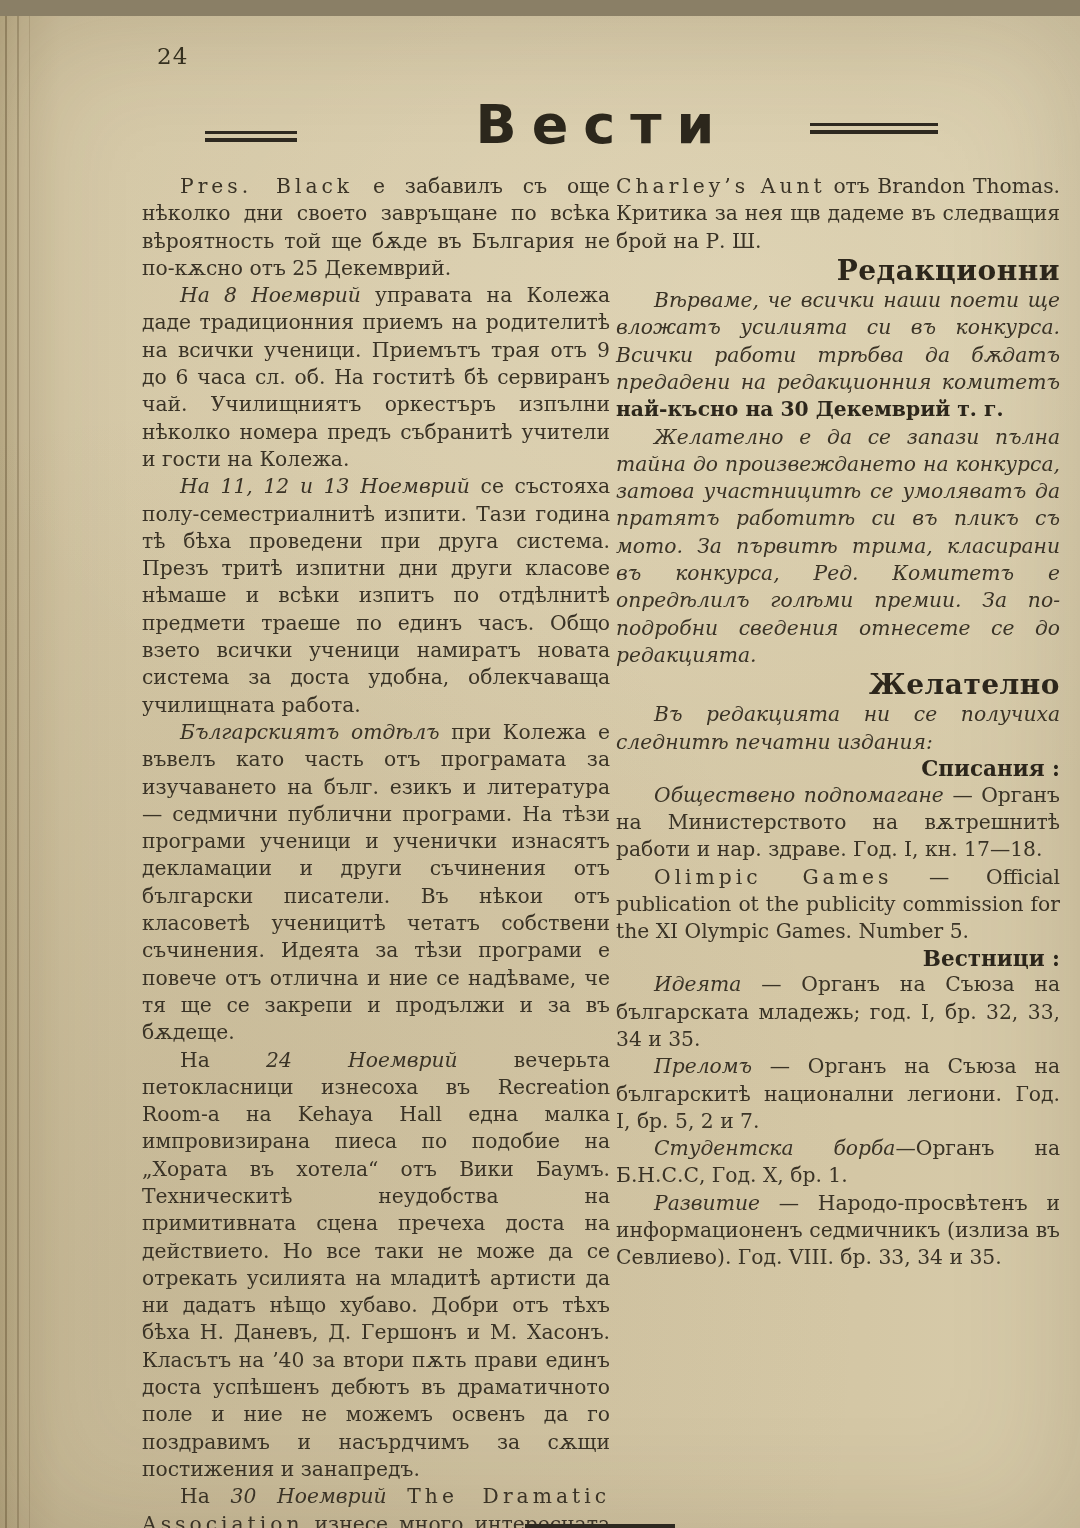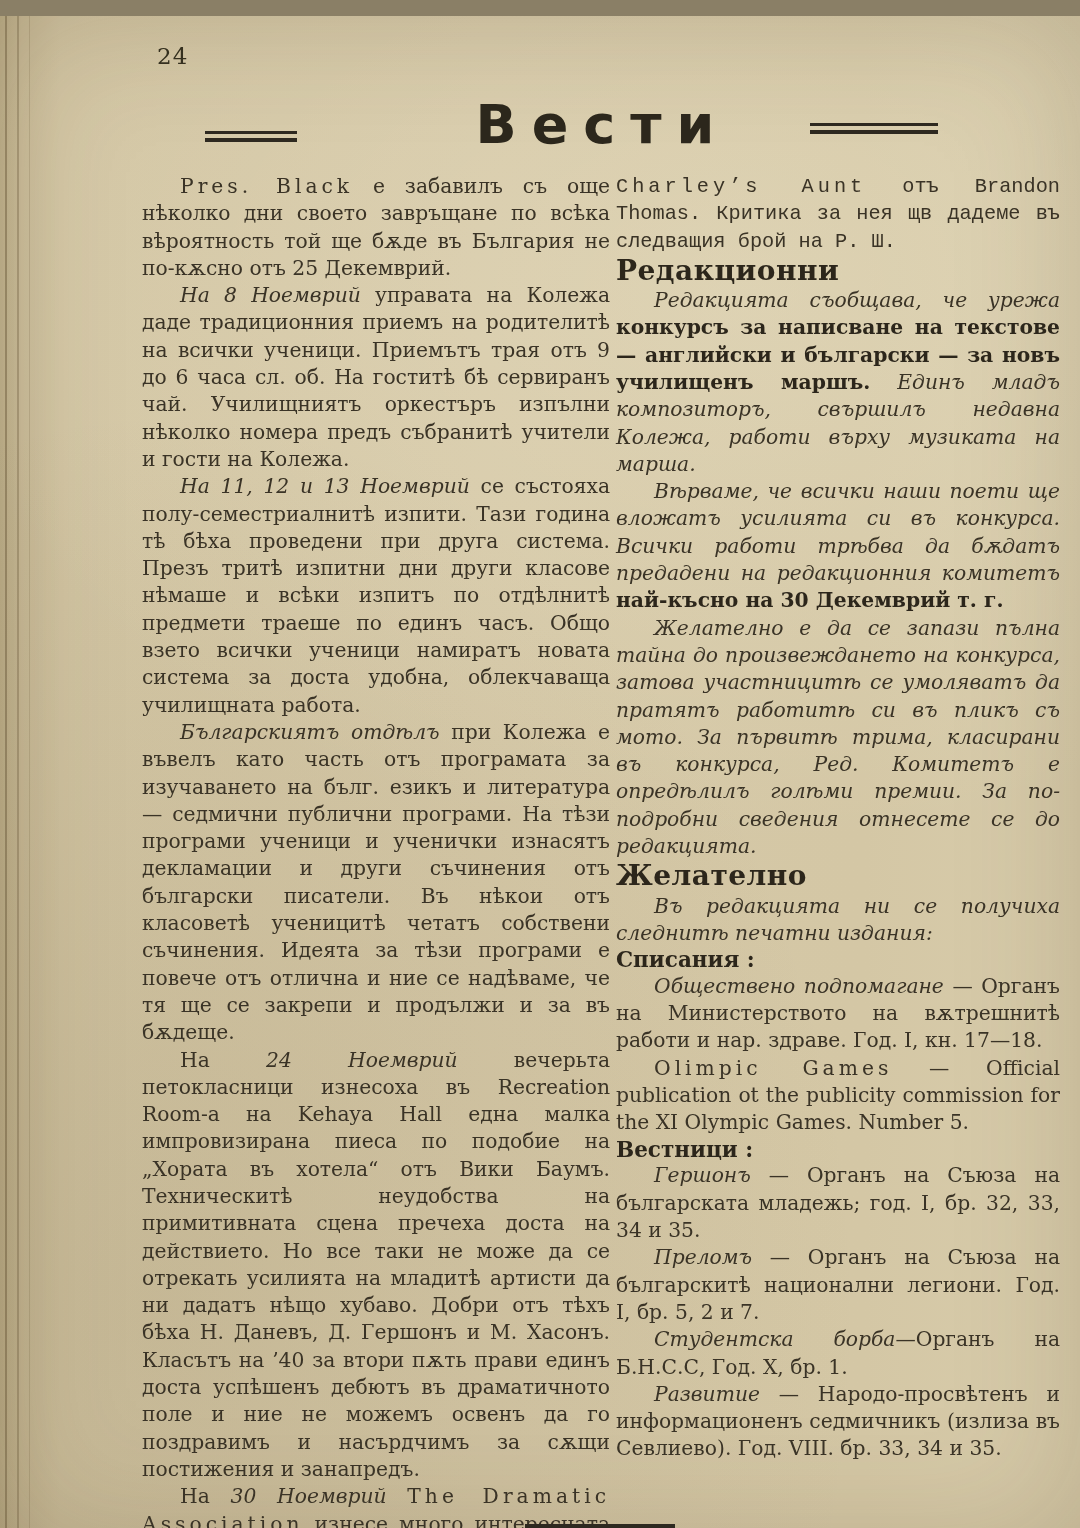--- a/index.html
+++ b/index.html
@@ -38,34 +38,34 @@
     border-top:3px solid #2e2920; border-bottom:4px solid #2e2920; }
   .rule-left  { left:205px; top:115px; width:92px; }
   .rule-right { left:810px; top:107px; width:128px; }
 
   .columns {
     position:absolute; left:142px; top:157px; width:922px;
     display:grid; grid-template-columns:468px 444px; column-gap:6px;
   }
   .col { font-size:20.3px; line-height:27.3px; text-align:justify; }
   .col p { margin:0; text-indent:38px; }
-  .col p.noindent { text-indent:0;font-family:Liberation Mono, monospace; }
+  .col p.noindent { text-indent:0; }
 
   .seg-i  { font-style:italic; }
   .seg-b  { font-weight:bold; font-style:normal; color:#2c261b; }
   .seg-ls { letter-spacing:4px; }
 
   .h-major {
     margin:15px 0 12px; text-indent:0 !important;
-    text-align:left; font-weight:bold; font-size:28px; line-height:1.15;
+    text-align:right; font-weight:bold; font-size:28px; line-height:1.15;
     letter-spacing:0.5px; color:#2c261b;
   }
   .h-minor {
     margin:6px 0 3px; text-indent:0 !important;
-    text-align:left; font-weight:bold; font-size:21.5px; line-height:1.2;
+    text-align:right; font-weight:bold; font-size:21.5px; line-height:1.2;
     color:#2c261b;
   }
 
   .bottom-ornament { position:absolute; left:525px; top:1508px; width:150px; }
   .bottom-ornament .bar { height:4px; background:#2e2920; margin-bottom:3px; }
 </style>
 </head>
 <body>
 
 <div class="page">
@@ -88,36 +88,35 @@
       <p><span class="seg-i">Българскиятъ отдѣлъ</span><span> при Колежа е въвелъ като часть отъ програмата за изучаването на бълг. езикъ и литература — седмични публични програми. На тѣзи програми ученици и ученички изнасятъ декламации и други съчинения отъ български писатели. Въ нѣкои отъ класоветѣ ученицитѣ четатъ собствени съчинения. Идеята за тѣзи програми е повече отъ отлична и ние се надѣваме, че тя ще се закрепи и продължи и за въ бѫдеще.</span></p>
       <p><span>На </span><span class="seg-i">24 Ноемврий</span><span> вечерьта петокласници изнесоха въ Recreation Room-а на Kehaya Hall една малка импровизирана пиеса по подобие на „Хората въ хотела“ отъ Вики Баумъ. Техническитѣ неудобства на примитивната сцена пречеха доста на действието. Но все таки не може да се отрекать усилията на младитѣ артисти да ни дадатъ нѣщо хубаво. Добри отъ тѣхъ бѣха Н. Даневъ, Д. Гершонъ и М. Хасонъ. Класътъ на ’40 за втори пѫть прави единъ доста успѣшенъ дебютъ въ драматичното поле и ние не можемъ освенъ да го поздравимъ и насърдчимъ за сѫщи постижения и занапредъ.</span></p>
       <p><span>На </span><span class="seg-i">30 Ноемврий</span><span> </span><span class="seg-ls">The Dramatic Association</span><span> изнесе много интересната и весела комедия изъ живота на англичанскитѣ студенти въ Оксфордъ</span></p>
     </section>
 
     <section class="col">
       <p class="noindent"><span class="seg-ls">Charley’s Aunt</span><span> отъ Brandon Thomas. Критика за нея щв дадеме въ следващия брой на Р. Ш.</span></p>
 
       <p class="h-major">Редакционни</p>
 
-      <p><span class="seg-i">Редакцията съобщава, че урежа </span><span class="seg-b">конкурсъ за написване на текстове — английски и български — за новъ училищенъ маршъ.</span><span class="seg-i"> Единъ младъ композиторъ, свършилъ недавна Колежа, работи върху музиката на марша.</span></p>
       <p><span class="seg-i">Вѣрваме, че всички наши поети ще вложатъ усилията си въ конкурса. Всички работи трѣбва да бѫдатъ предадени на редакционния комитетъ </span><span class="seg-b">най-късно на 30 Декемврий т. г.</span></p>
       <p><span class="seg-i">Желателно е да се запази пълна тайна до произвеждането на конкурса, затова участницитѣ се умоляватъ да пратятъ работитѣ си въ пликъ съ мото. За първитѣ трима, класирани въ конкурса, Ред. Комитетъ е опредѣлилъ голѣми премии. За по-подробни сведения отнесете се до редакцията.</span></p>
 
       <p class="h-major">Желателно</p>
 
       <p><span class="seg-i">Въ редакцията ни се получиха следнитѣ печатни издания:</span></p>
 
       <p class="h-minor">Списания :</p>
 
       <p><span class="seg-i">Обществено подпомагане</span><span> — Органъ на Министерството на вѫтрешнитѣ работи и нар. здраве. Год. I, кн. 17—18.</span></p>
       <p><span class="seg-ls">Olimpic Games</span><span> — Official publication ot the publicity commission for the XI Olympic Games. Number 5.</span></p>
 
       <p class="h-minor">Вестници :</p>
 
-      <p><span class="seg-i">Гершонъ</span><span> — Органъ на Съюза на българската младежь; год. I, бр. 32, 33, 34 и 35.</span></p>
+      <p><span class="seg-i">Идеята</span><span> — Органъ на Съюза на българската младежь; год. I, бр. 32, 33, 34 и 35.</span></p>
       <p><span class="seg-i">Преломъ</span><span> — Органъ на Съюза на българскитѣ национални легиони. Год. I, бр. 5, 2 и 7.</span></p>
       <p><span class="seg-i">Студентска борба</span><span>—Органъ на Б.Н.С.С, Год. X, бр. 1.</span></p>
       <p><span class="seg-i">Развитие</span><span> — Народо-просвѣтенъ и информационенъ седмичникъ (излиза въ Севлиево). Год. VIII. бр. 33, 34 и 35.</span></p>
     </section>
 
   </div>
 
   <div class="bottom-ornament">
     <div class="bar"></div>
     <div class="bar"></div>

